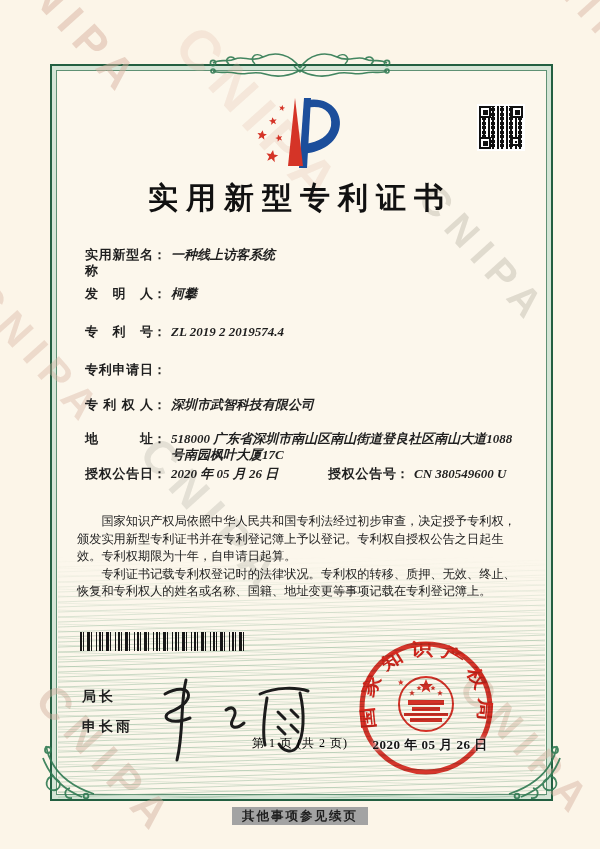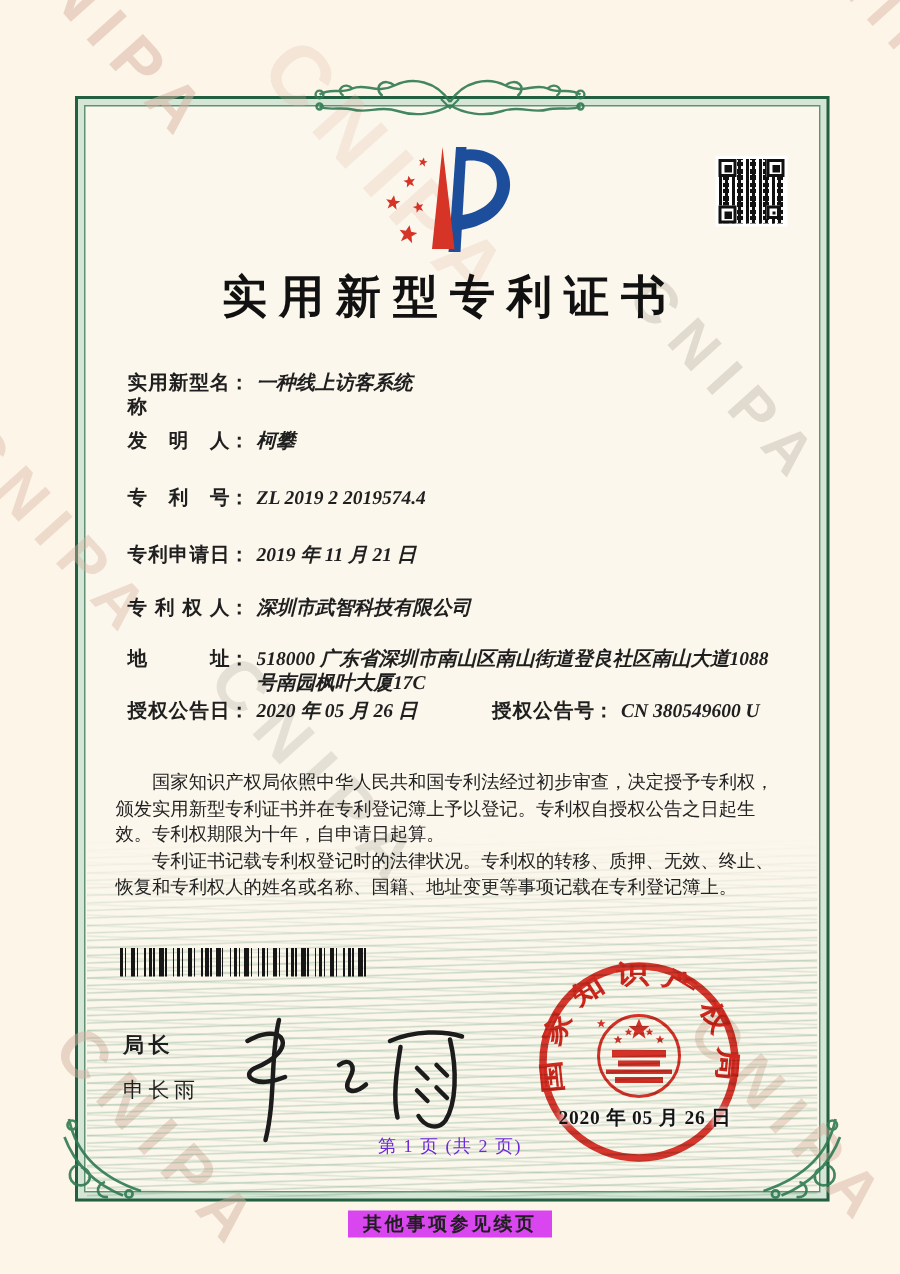--- a/index.html
+++ b/index.html
@@ -42,30 +42,30 @@
   .val-fixed{flex:0 0 135px;}
   .addr .val{line-height:15.5px;}
 
   .paras{left:77px;top:513px;width:450px;}
   .paras p{margin:0;text-indent:2em;font-size:12.2px;line-height:17.6px;font-weight:500;color:#222;}
 
   .barcode{left:80px;top:632px;width:166px;height:19px;
     background:repeating-linear-gradient(90deg,#161616 0 2px,transparent 2px 3px,#161616 3px 4px,transparent 4px 7px,#161616 7px 10px,transparent 10px 11px,#161616 11px 12px,transparent 12px 16px,#161616 16px 17px,transparent 17px 19px);}
 
   .officer-title{left:82px;top:688px;font-size:14px;font-weight:700;letter-spacing:3px;}
-  .officer-name{left:82px;top:718px;font-size:14px;font-weight:400;letter-spacing:3px;}
+  .officer-name{left:82px;top:718px;font-size:14px;font-weight:700;letter-spacing:3px;}
   .signature{left:148px;top:672px;}
 
   .seal{left:356px;top:638px;width:140px;height:140px;mix-blend-mode:multiply;}
   .seal-date{left:362px;top:736px;width:136px;text-align:center;font-size:13px;font-weight:700;color:#141414;
              text-shadow:0 0 3px #fff,0 0 5px #fff;letter-spacing:0.5px;z-index:5;}
 
-  .page-no{left:0;right:0;top:756px;text-align:center;font-size:12px;color:#6d28d9;letter-spacing:1px;}
+  .page-no{left:0;right:0;top:735px;text-align:center;font-size:12px;color:#000000;letter-spacing:1px;}
   .note{left:0;right:0;top:808px;text-align:center;font-size:12.5px;}
-  .note span{background:#d946ef;padding:2px 10px;font-weight:600;letter-spacing:2px;}
+  .note span{background:#a3a3a3;padding:2px 10px;font-weight:600;letter-spacing:2px;}
 
   
   .qr{left:477px;top:104px;width:48px;height:47px;background:#fff;}
   .qr-inner{position:absolute;inset:2px;
     background-image:repeating-linear-gradient(90deg,#111 0 2px,transparent 2px 4px,#111 4px 6px,transparent 6px 9px),
                      repeating-linear-gradient(0deg,rgba(255,255,255,.95) 0 2px,transparent 2px 5px,rgba(255,255,255,.9) 5px 6px,transparent 6px 9px),
                      repeating-linear-gradient(90deg,#111 0 1px,transparent 1px 3px);}
   .qf{position:absolute;box-sizing:border-box;border:2.5px solid #111;background:#fff;width:12px;height:12px;}
   .qf::after{content:"";position:absolute;inset:1.5px;background:#111;}
   .qf.tl{left:2px;top:2px;} .qf.tr{right:2px;top:2px;} .qf.bl{left:2px;bottom:2px;}
@@ -171,21 +171,20 @@
       <span class="val">柯攀</span>
   </div>
   <div class="row" style="top:324px">
     <span class="lbl">专利号</span>
       <span class="colon">：</span>
       <span class="val">ZL 2019 2 2019574.4</span>
   </div>
   <div class="row" style="top:362px">
     <span class="lbl">专利申请日</span>
       <span class="colon">：</span>
-      <span class="val">2019 年 11 月 21 日</span>
   </div>
   <div class="row" style="top:397px">
     <span class="lbl">专利权人</span>
       <span class="colon">：</span>
       <span class="val">深圳市武智科技有限公司</span>
   </div>
   <div class="row addr" style="top:431px">
     <span class="lbl">地址</span>
       <span class="colon">：</span>
       <span class="val" style="max-width:350px">518000 广东省深圳市南山区南山街道登良社区南山大道1088号南园枫叶大厦17C</span>

